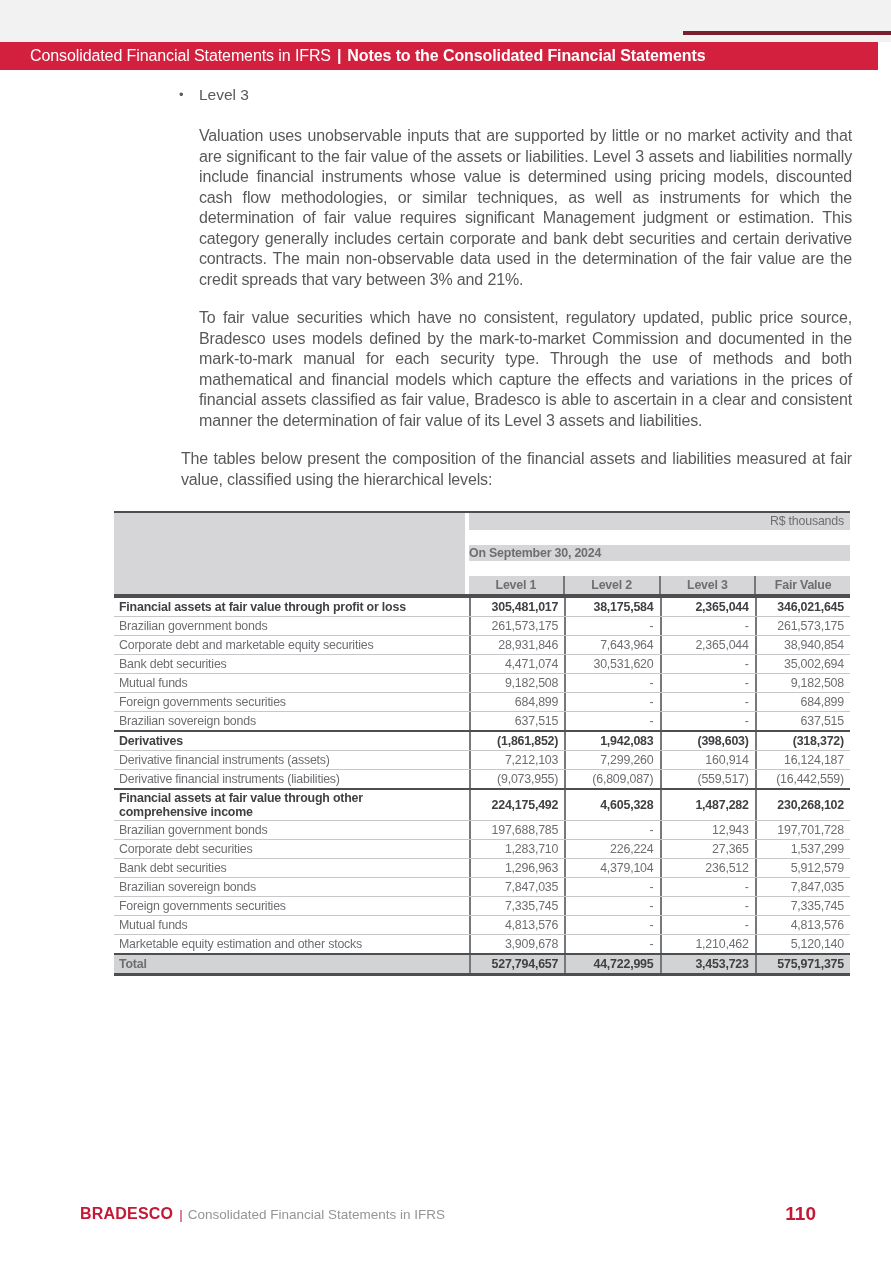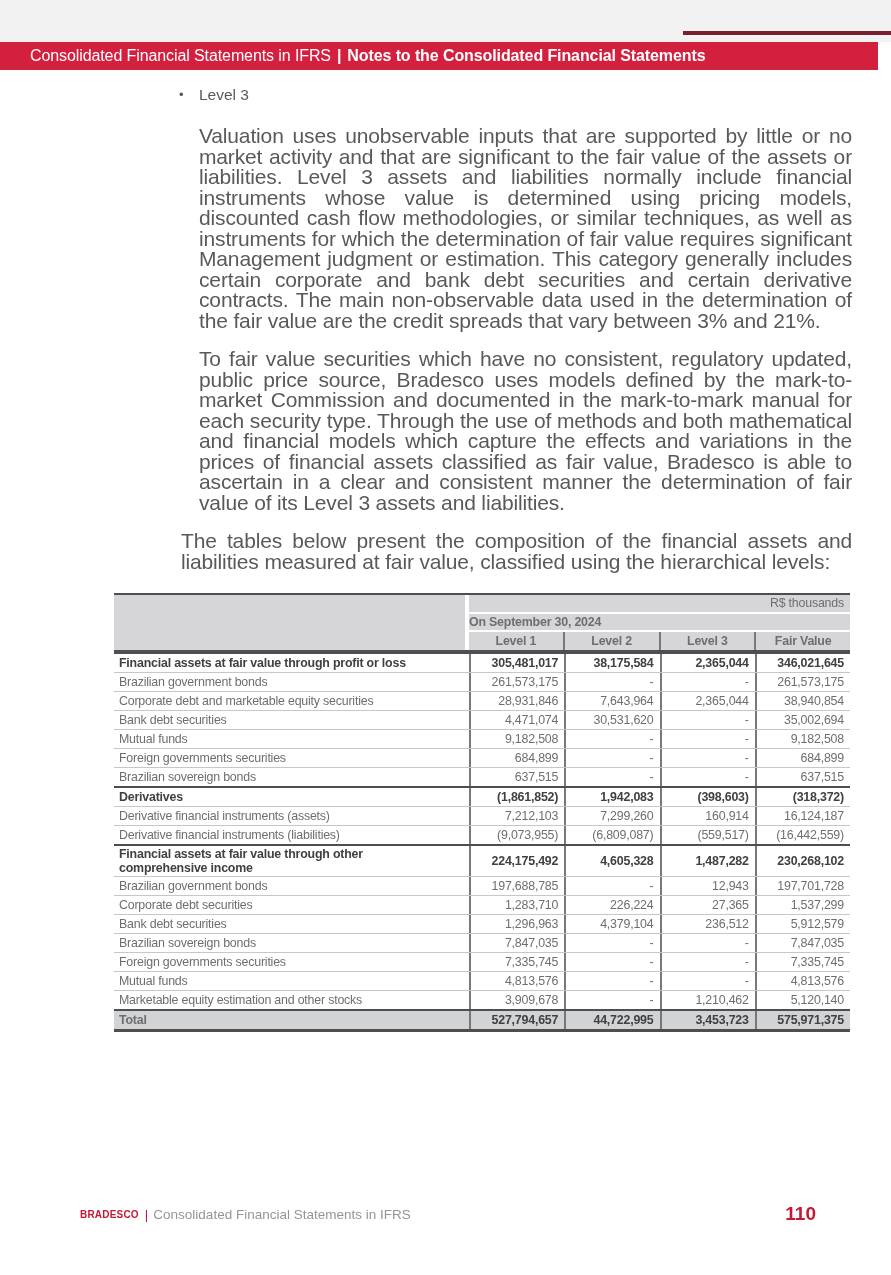--- a/index.html
+++ b/index.html
@@ -13,32 +13,32 @@
           color:#ffffff;display:flex;align-items:center;padding-left:30px;box-sizing:border-box;
           font-size:16px;letter-spacing:-0.1px;white-space:nowrap;}
   .banner-left{font-weight:400;}
   .banner-sep{font-weight:700;margin:0 6px;}
   .banner-right{font-weight:700;}
 
   
   .content{position:absolute;top:70px;left:0;width:100%;color:var(--body-text,#58595b);margin-left:36px;}
   .bullet-row{margin:16px 0 0 143px;font-size:15.5px;}
   .bullet-dot{display:inline-block;width:20px;font-size:13px;vertical-align:1px;}
-  .para{margin:22px 75px 0 163px;width:653px;font-size:21px;line-height:20.5px;
+  .para{margin:22px 75px 0 163px;width:653px;font-size:16px;line-height:20.5px;
         text-align:justify;letter-spacing:-0.15px;}
   .para.p2{margin-top:18px;}
   .para.intro{margin-left:145px;width:671px;margin-top:18px;}
 
   
   .fs-table{margin:21px 0 0 78px;width:736px;border-top:2px solid var(--grid-dark,#4d4e50);
             border-bottom:3px solid var(--grid-dark,#4d4e50);font-size:12.4px;color:var(--table-text,#6d6e71);
             letter-spacing:-0.2px;}
   .t-head{display:flex;}
   .t-head-label{width:351px;margin-right:4px;background:var(--header-bg,#d6d6d8);}
-  .t-head-right{flex:1;display:flex;flex-direction:column;}
+  .t-head-right{flex:1;display:flex;flex-direction:column;gap:13px;}
   .t-units{background:var(--header-bg,#d6d6d8);border-bottom:2px solid #ffffff;height:17px;
            line-height:17px;text-align:right;padding-right:6px;}
   .t-date{background:var(--header-bg,#d6d6d8);border-bottom:2px solid #ffffff;height:16px;
           line-height:16px;text-align:left;font-weight:700;}
   .t-levels{display:flex;height:18px;}
   .t-level-cell{flex:1;background:var(--header-bg,#d6d6d8);text-align:center;line-height:18px;
                 font-weight:700;}
   .t-level-cell + .t-level-cell{border-left:2px solid var(--grid-mid,#77787b);}
 
   .t-body{border-top:2px solid var(--grid-dark,#4d4e50);}
@@ -50,21 +50,21 @@
          padding:1px 6px 1px 2px;display:flex;align-items:center;justify-content:flex-end;
          white-space:nowrap;}
   .t-row.section{font-weight:700;color:var(--table-bold-text,#404143);}
   .t-row.total{font-weight:700;background:var(--total-bg,#d2d3d5);}
   .t-row.total .c-label{color:var(--table-text,#6d6e71);}
   .t-row.total .c-val{color:var(--table-bold-text,#404143);}
 
   
   .footer{position:absolute;top:1204px;left:80px;right:75px;height:20px;font-size:13.5px;
           display:flex;align-items:center;white-space:nowrap;}
-  .f-brand{color:var(--footer-red,#c41834);font-weight:700;letter-spacing:0.2px;font-size:10px;}
+  .f-brand{color:var(--footer-red,#c41834);font-weight:700;letter-spacing:0.2px;font-size:16px;}
   .f-sep{color:var(--footer-red,#c41834);margin:0 5px 0 6px;}
   .f-doc{color:#949598;}
   .f-page{margin-left:auto;color:var(--footer-red,#c41834);font-weight:700;font-size:19px;}
 </style>
 </head>
 <body>
 
 <div class="page">
 
   <div class="top-strip">

